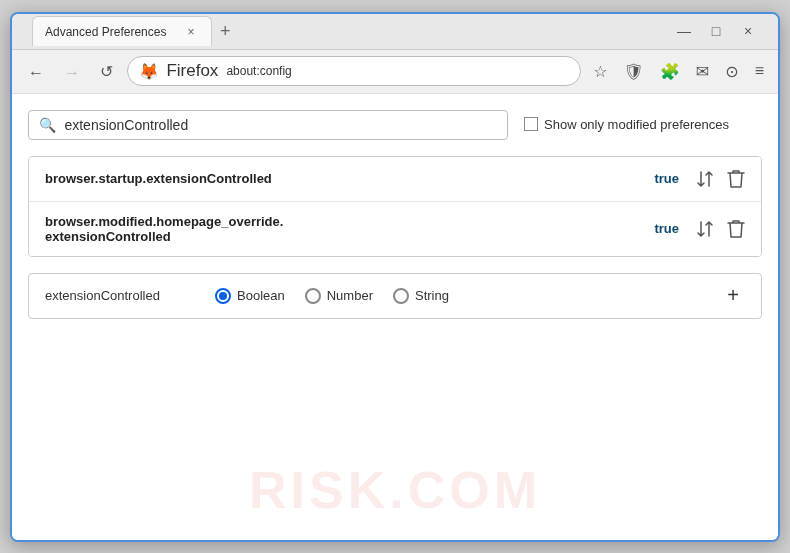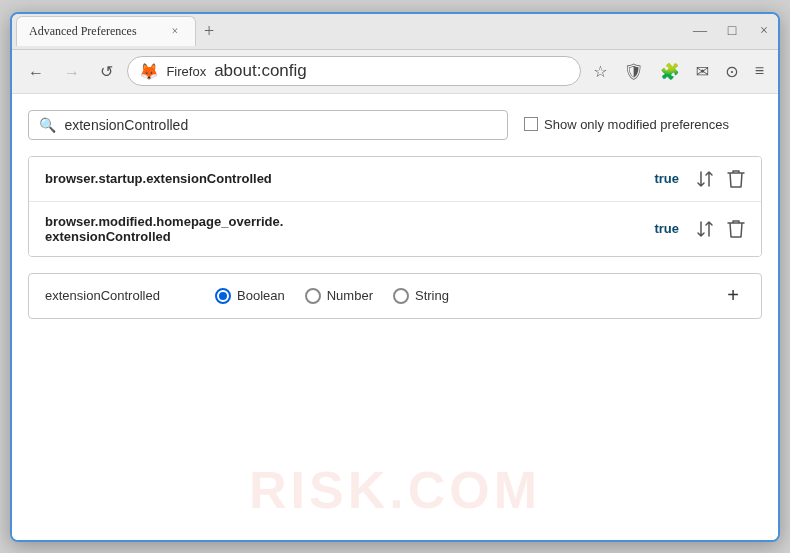--- a/index.html
+++ b/index.html
@@ -23,24 +23,23 @@
       overflow: hidden;
       box-shadow: 0 4px 20px rgba(0,0,0,0.3);
     }
 
     
     .title-bar {
       background: #e8e8e8;
       height: 36px;
       display: flex;
       align-items: center;
-      padding: 0 4px;
+      padding: 0 20px;
       border-bottom: 1px solid #ccc;
       border-radius: 6px 6px 0 0;
-      font-family: Liberation Serif, serif;
     }
     .tab {
       display: flex;
       align-items: center;
       background: #f9f9f9;
       border-radius: 6px 6px 0 0;
       padding: 6px 12px;
       height: 30px;
       gap: 8px;
       border: 1px solid #ccc;
@@ -122,26 +121,26 @@
     }
     .firefox-logo {
       width: 18px;
       height: 18px;
       display: flex;
       align-items: center;
       justify-content: center;
       font-size: 16px;
     }
     .browser-name {
-      font-size: 13px;
+      font-size: 17px;
       color: #333;
       font-weight: 500;
     }
     .url-text {
-      font-size: 17px;
+      font-size: 12px;
       color: #333;
     }
     .nav-icons {
       display: flex;
       gap: 8px;
       align-items: center;
     }
     .nav-icon {
       font-size: 16px;
       color: #555;

